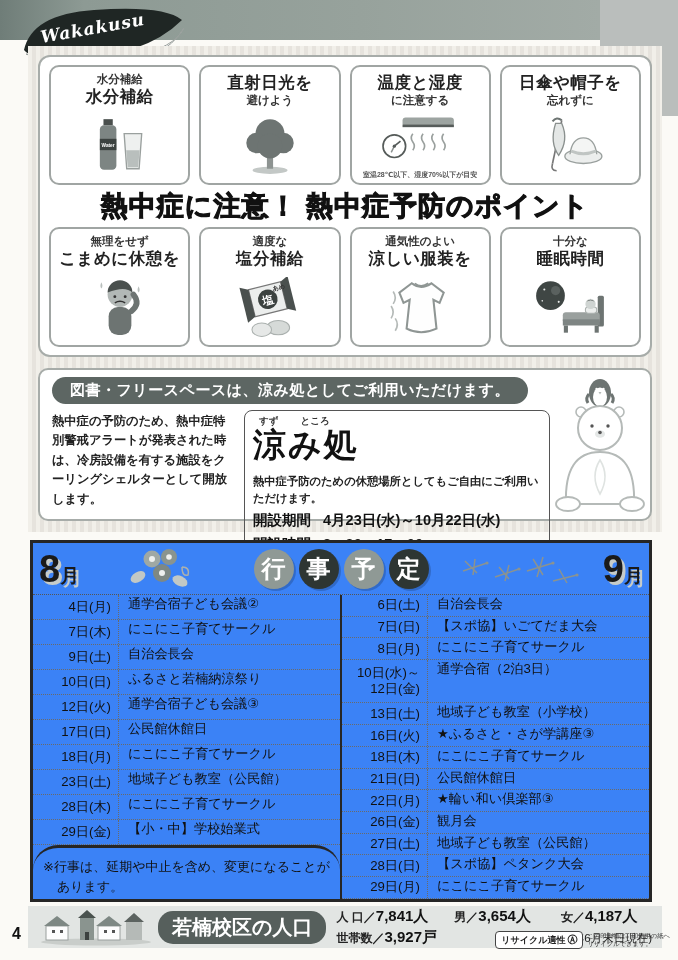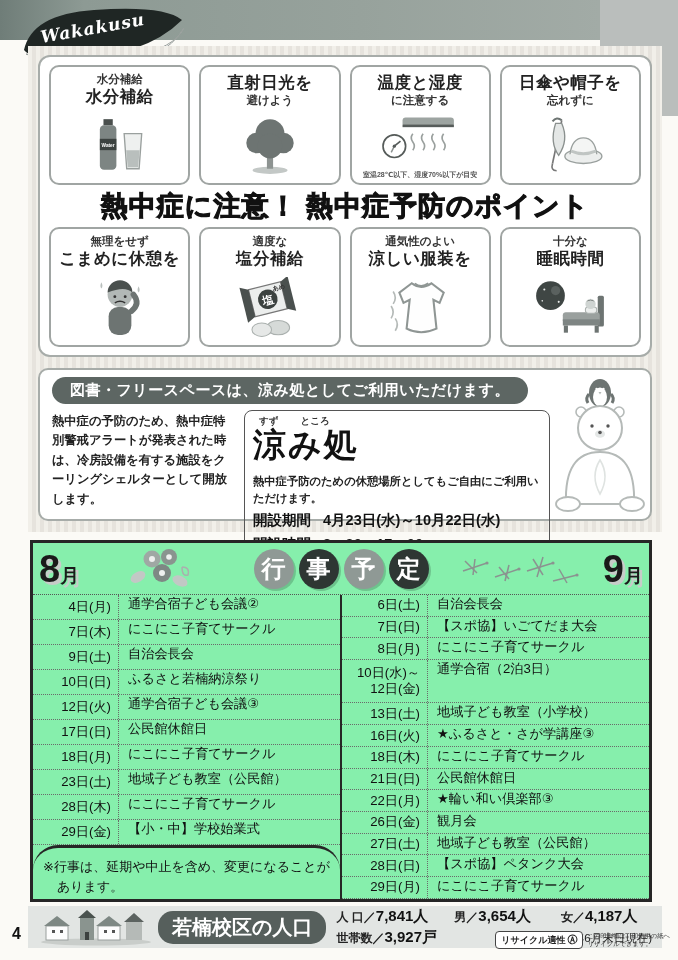--- a/index.html
+++ b/index.html
@@ -46,21 +46,21 @@
   .cool-center-top{display:flex;gap:8px;flex-direction:column;}
   .furigana{display:flex;gap:22px;font-size:9.5px;font-weight:bold;color:#333;padding-left:6px;}
   .big-name{font-size:33px;font-weight:900;letter-spacing:2px;line-height:1.05;color:#111;}
   .cool-right-text{font-size:11.3px;font-weight:bold;line-height:1.5;margin:2px 0 0;color:#222;}
   .cool-sched{margin-top:3px;font-size:14.5px;font-weight:bold;color:#111;line-height:1.45;white-space:nowrap;}
   .sched-label{margin-right:12px;}
   .bear{position:absolute;right:4px;top:6px;width:92px;height:140px;}
 
   
   .schedule{position:absolute;left:30px;top:540px;width:622px;height:362px;
-            border:3px solid #262626;box-sizing:border-box;background:#86efac;}
+            border:3px solid #262626;box-sizing:border-box;background:#3b82f6;}
   .sch-header{height:52px;display:flex;align-items:center;border-bottom:1px dotted #555;
               padding:0 6px;box-sizing:border-box;}
   .month{font-size:38px;font-weight:900;color:#1a1a1a;line-height:1;
          text-shadow:3px 3px 0 #c7ccc9;white-space:nowrap;}
   .month .suf{font-size:19px;font-weight:900;}
   .title-circles{display:flex;gap:5px;margin:0 10px;}
   .tc{width:40px;height:40px;border-radius:50%;color:#fff;font-size:24px;font-weight:900;
       display:flex;align-items:center;justify-content:center;box-shadow:2px 2px 0 rgba(0,0,0,0.18);}
   .tc-g{background:#8f9995;}
   .tc-d{background:#2e3633;}

